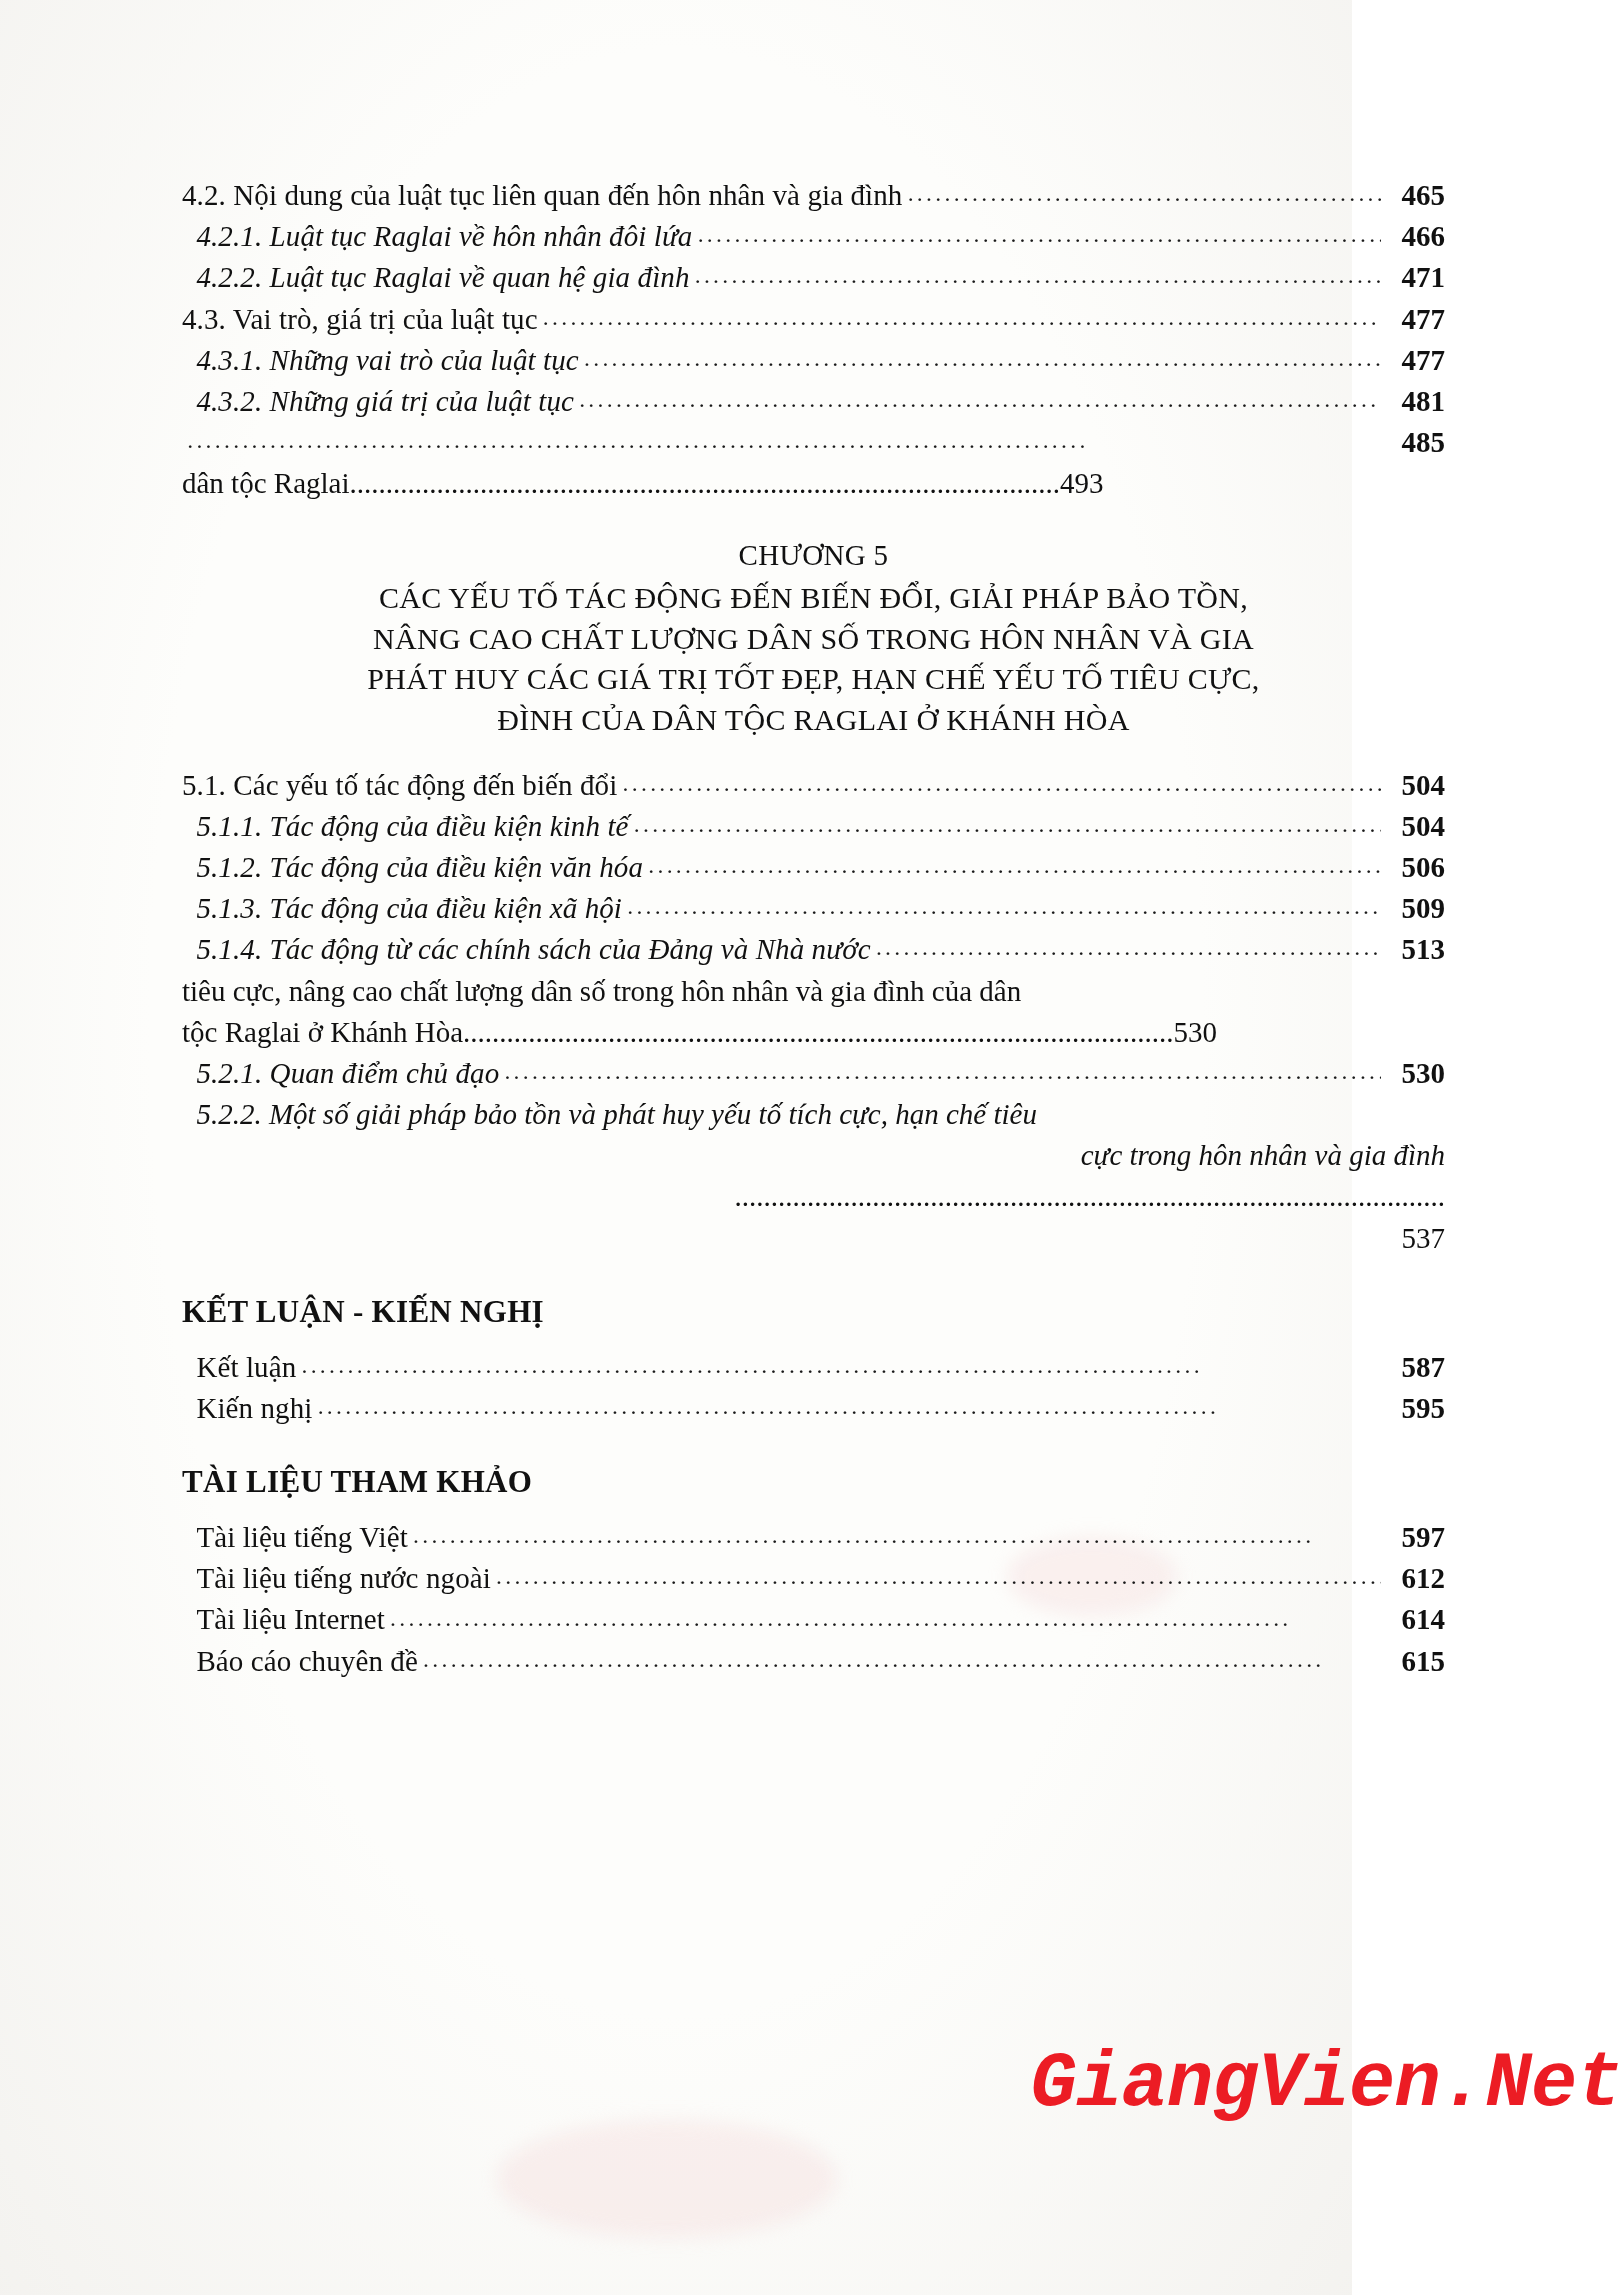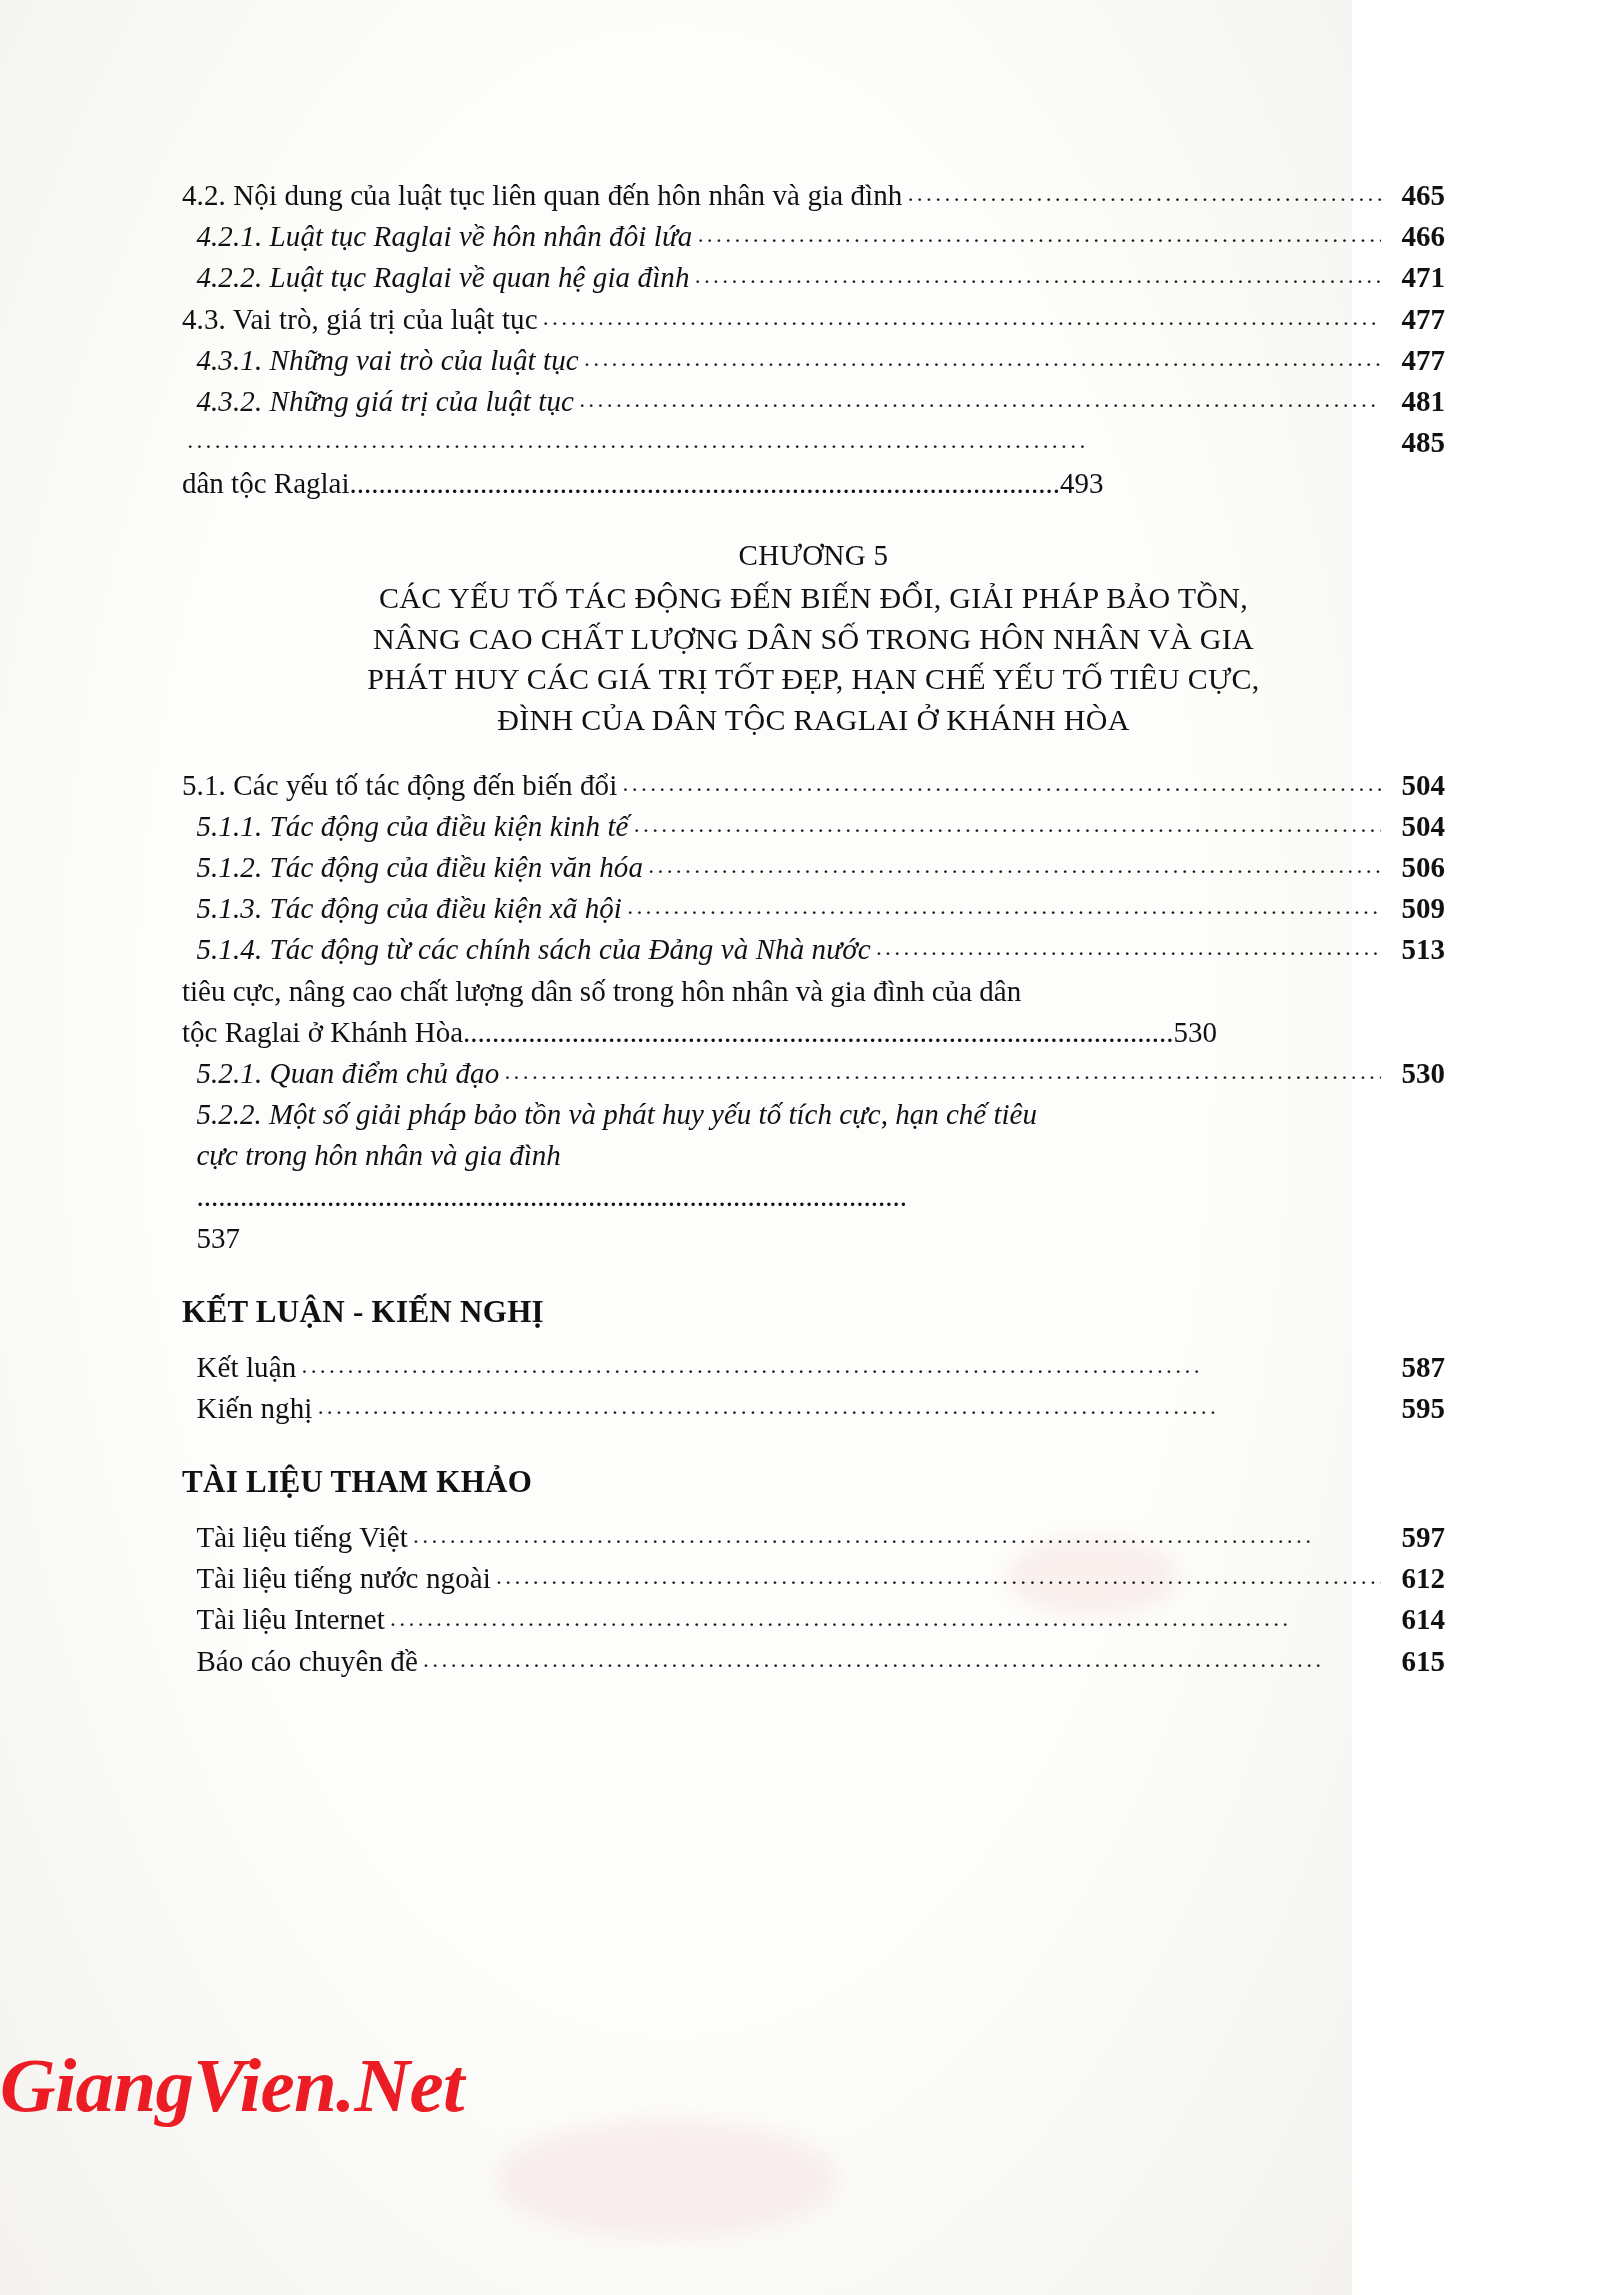--- a/index.html
+++ b/index.html
@@ -67,21 +67,21 @@
   }
   .italic .label { font-style: italic; }
   .lvl2 { padding-left: 14.4px; }
   .wrap-line {
     font-size: 29px;
     line-height: 1.42;
   }
   .wrap-line .label { display: inline; }
   .cont-line {
     display: flex;
-    align-items: flex-start;
+    align-items: flex-end;
     font-size: 29px;
     line-height: 1.42;
     white-space: nowrap;
   }
   .chapter-block {
     text-align: center;
     margin-top: 30px;
     margin-bottom: 23.6px;
     font-family: "Liberation Sans", sans-serif;
     font-weight: normal;
@@ -102,22 +102,22 @@
     font-weight: bold;
     margin-top: 35px;
     margin-bottom: 17px;
     letter-spacing: 0.3px;
   }
   .watermark {
     position: absolute;
     left: 0;
     top: 2041px;
     width: 1622px;
-    text-align: left;
-    font-family: Liberation Serif, serif;
+    text-align: right;
+    font-family: Liberation Mono, monospace;
     font-weight: bold;
     font-style: italic;
     font-size: 77px;
     color: #ec1c24;
     letter-spacing: -0.7px;
   }
   .smudge {
     position: absolute;
     background: rgba(244, 214, 214, 0.35);
     border-radius: 50%;

